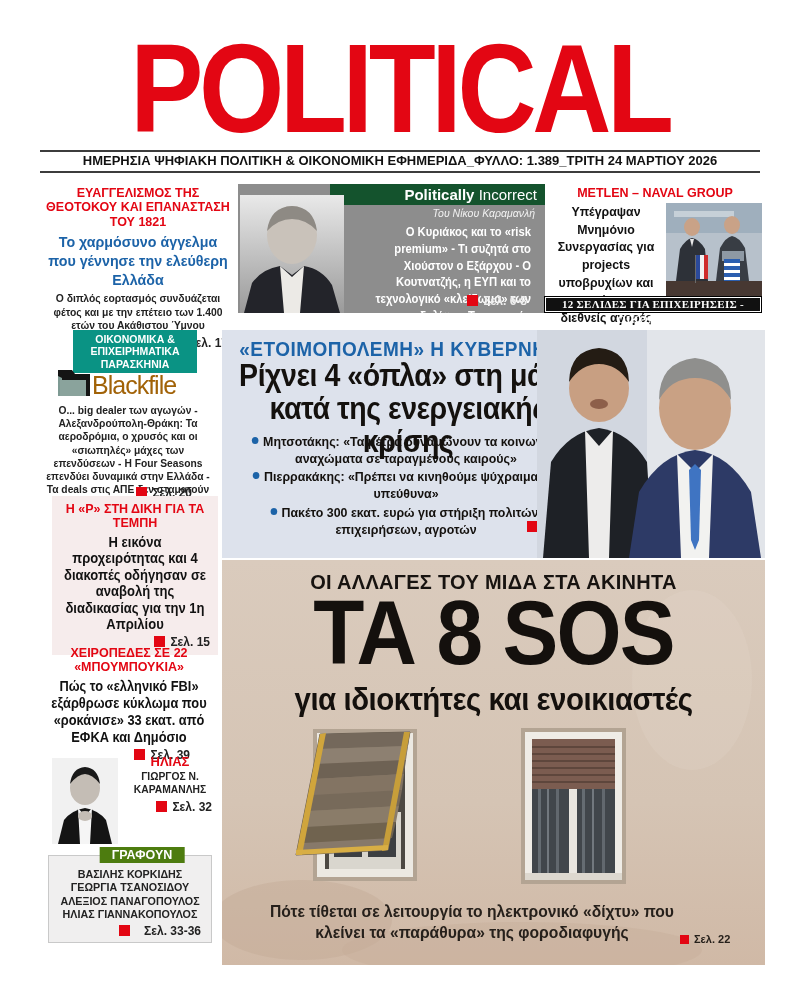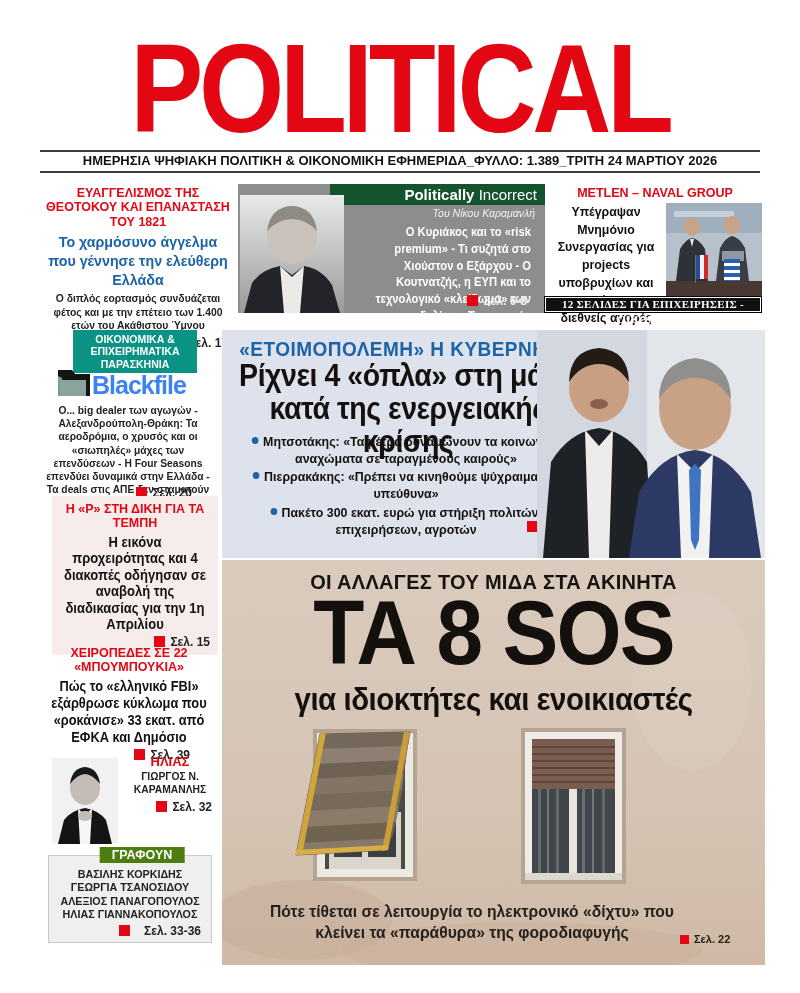--- a/index.html
+++ b/index.html
@@ -47,21 +47,21 @@
   .tr .pgref{text-align:right;margin-top:4px;}
   .tr .photo{width:96px;height:95px;margin-left:2px;}
   .bbar{position:absolute;left:544px;top:296px;width:218px;height:17px;background:#111;
       border:1px solid #000;box-shadow:inset 0 0 0 1px #fff;box-sizing:border-box;
       color:#fff;font-size:11px;font-weight:bold;text-align:center;line-height:15px;letter-spacing:.3px;font-family:Liberation Serif, serif;}
   
   .sb{position:absolute;left:40px;top:328px;width:178px;height:637px;}
   .teal{position:absolute;left:33px;top:2px;width:124px;background:#0a9384;color:#fff;
       font-size:10.5px;font-weight:bold;text-align:center;line-height:1.18;padding:3px 2px;box-sizing:border-box;}
   .bf-logo{position:absolute;left:16px;top:40px;width:150px;display:flex;align-items:flex-end;}
-  .bf-logo .word{font-size:25px;font-weight:bold;color:#3b82f6;letter-spacing:-1px;line-height:26px;}
+  .bf-logo .word{font-size:25px;font-weight:normal;color:#a16207;letter-spacing:-1px;line-height:26px;}
   .bf-body{position:absolute;left:0px;top:76px;width:176px;text-align:center;
       font-size:10.8px;font-weight:bold;line-height:1.22;color:#222;transform:scaleX(.95);transform-origin:center top;}
   .bf-ref{position:absolute;right:26px;top:158px;}
   .tempi{position:absolute;left:12px;top:168px;width:166px;background:#f6ecec;
       padding:6px 4px;box-sizing:border-box;text-align:center;}
   .tempi .kicker{font-size:12.5px;}
   .tempi h4{margin:3px 0 2px;font-size:14px;line-height:1.18;font-weight:bold;color:#111;
       transform:scaleX(.93);transform-origin:center top;}
   .tempi .note{font-size:9.8px;font-weight:bold;line-height:1.2;color:#222;}
   .tempi .pgref{text-align:right;padding-right:4px;margin-top:1px;}

